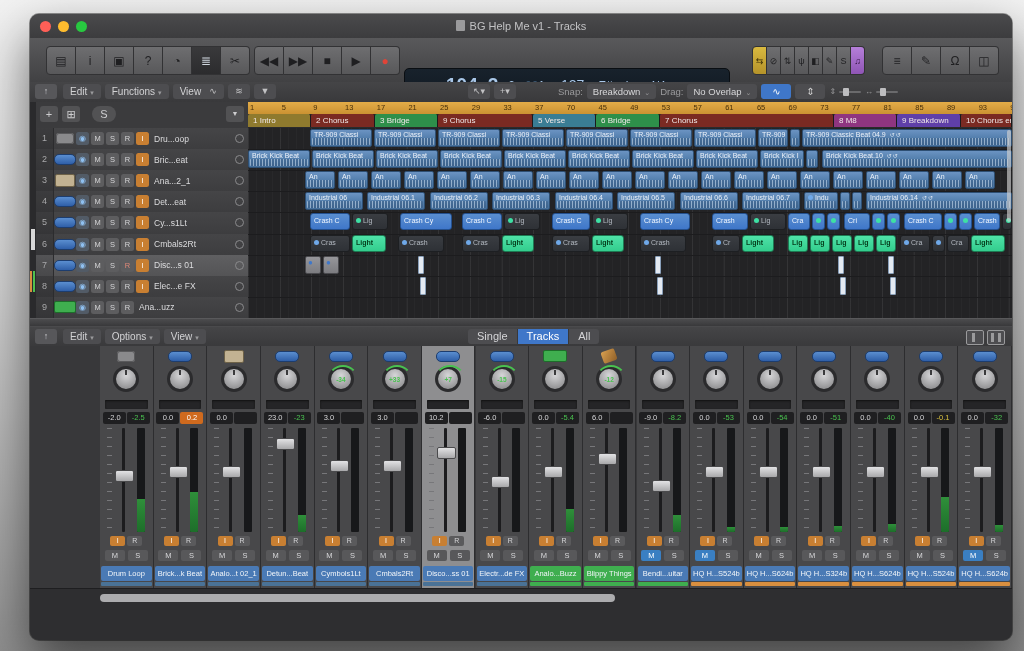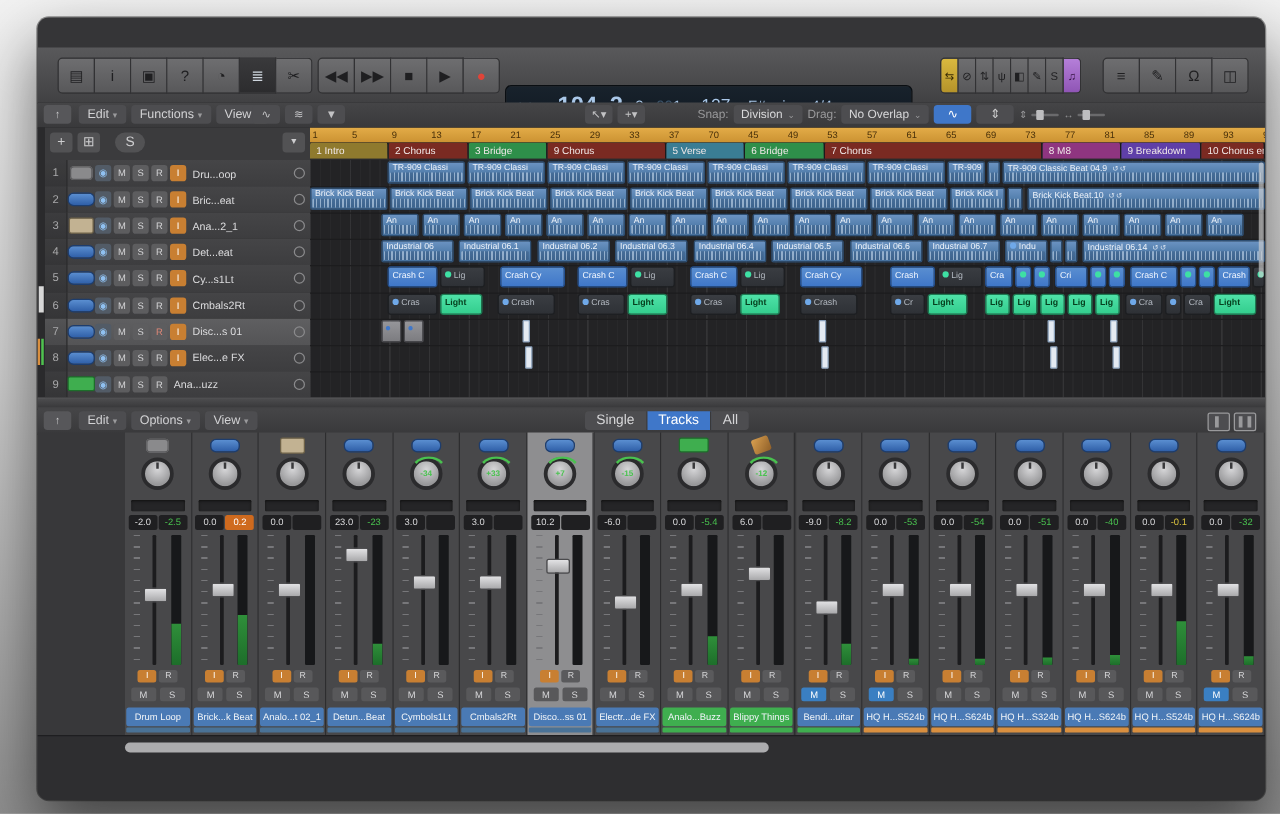--- a/index.html
+++ b/index.html
@@ -148,20 +148,26 @@
   .cbar{position:absolute;left:1px;right:1px;top:236px;height:4px;border-radius:1px;}
   .bottom{position:absolute;left:0;top:574px;right:0;height:52px;background:#2e2e30;border-top:1px solid #1e1e20;}
   .hsb{position:absolute;left:70px;top:5px;width:515px;height:8px;background:#c2c2c4;border-radius:4px;opacity:.85;}
   .g{pointer-events:none;}
 </style>
 </head>
 <body>
 
 <div class="win">
 
+  <div class="titlebar">
+    <div class="tl" style="left:10px;background:#ff5f57;"></div>
+    <div class="tl" style="left:28px;background:#febc2e;"></div>
+    <div class="tl" style="left:46px;background:#28c840;"></div>
+    <div class="title"><span class="doc-ico"></span><span>BG Help Me v1 - Tracks</span></div>
+  </div>
 
   <div class="toolbar">
     <div class="tbgrp" style="left:16px;" id="tb-left">
         <div class="tbtn">
           <span class="g">▤</span>
         </div>
         <div class="tbtn">
           <span class="g">i</span>
         </div>
         <div class="tbtn">
@@ -261,21 +267,21 @@
         <div class="mico">∿</div>
         <div class="mico">≋</div>
         <div class="mico">▼</div>
       </div>
     <div class="menus" style="left:438px;">
       <div class="mico"><span>↖</span><span class="car">▾</span></div>
       <div class="mico"><span>+</span><span class="car">▾</span></div>
     </div>
     <div class="snapgrp" style="left:528px;">
       <span class="snaplab">Snap:</span>
-      <div class="dropbox"><span>Division</span><span class="car">⌄</span></div>
+      <div class="dropbox"><span>Breakdown</span><span class="car">⌄</span></div>
       <span class="snaplab">Drag:</span>
       <div class="dropbox"><span>No Overlap</span><span class="car">⌄</span></div>
       <div class="zoombtn blue">∿</div>
       <div class="zoombtn">⇕</div>
       <div class="slider">⇕<span class="line">
             <span class="thumb"></span>
           </span></div>
       <div class="slider">↔<span class="line">
             <span class="thumb"></span>
           </span></div>

